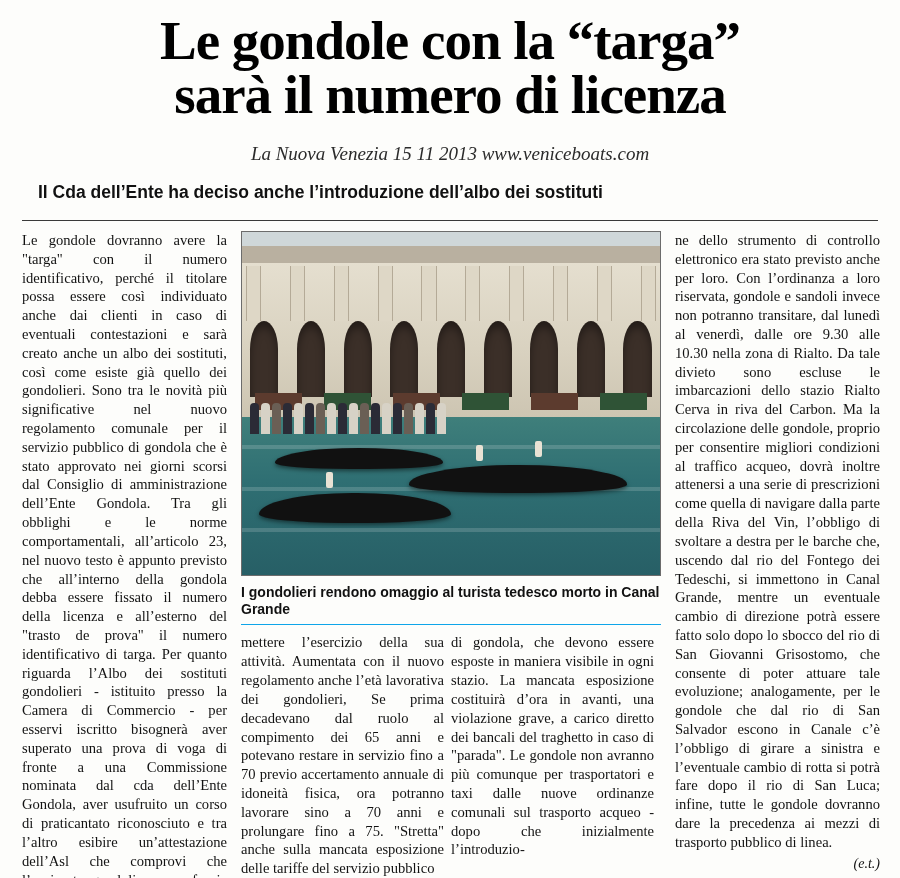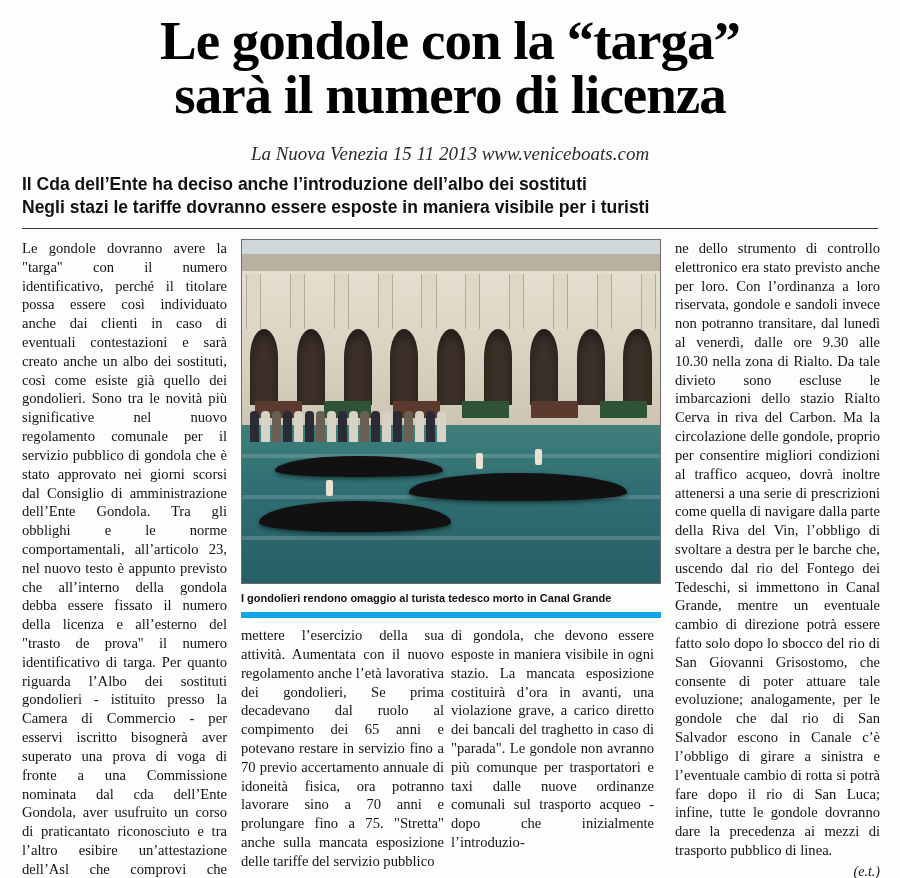--- a/index.html
+++ b/index.html
@@ -52,21 +52,21 @@
   .subhead-block {
     padding: 0 22px;
     margin-top: 8px;
   }
   .subhead {
     font-family: "Liberation Sans", sans-serif;
     font-weight: bold;
     font-size: 17.5px;
     line-height: 1.32;
     color: #111;
-    margin: 0;
+    margin: 16px;
   }
   .rule {
     border: none;
     border-top: 1px solid #3a3a3a;
     margin: 9px 22px 10px 22px;
   }
   .columns {
     display: flex;
     padding: 0 22px 10px 22px;
     gap: 14px;
@@ -99,25 +99,25 @@
     display: block;
     border: 1px solid #6c6c6c;
     box-sizing: border-box;
     background: #2f6f86;
     position: relative;
     overflow: hidden;
   }
   .caption {
     font-family: "Liberation Sans", sans-serif;
     font-weight: bold;
-    font-size: 11px;
+    font-size: 14px;
     line-height: 1.2;
     color: #111;
     padding: 4px 0 7px 0;
-    border-bottom: 6px solid #0ea5e9;
+    border-bottom: 1px solid #0ea5e9;
     margin-bottom: 8px;
   }
   .mid-sub {
     display: flex;
     gap: 7px;
   }
   .mid-sub .col {
     width: 203px;
   }
   .signature {
@@ -190,21 +190,20 @@
   <div class="masthead">
     <h1 class="headline">
       <span>Le gondole con la “targa”</span>
       <span class="line2">sarà il numero di licenza</span>
     </h1>
     <div class="source-line">La Nuova Venezia 15 11 2013 www.veniceboats.com</div>
   </div>
 
   <div class="subhead-block">
     <p class="subhead">Il Cda dell’Ente ha deciso anche l’introduzione dell’albo dei sostituti</p>
-    <p class="subhead">Negli stazi le tariffe dovranno essere esposte in maniera visibile per i turisti</p>
   </div>
 
   <hr class="rule">
 
   <div class="columns">
 
     <div class="col">
       <p class="body">Le gondole dovranno avere la "targa" con il numero identificativo, perché il titolare possa essere così individuato anche dai clienti in caso di eventuali contestazioni e sarà creato anche un albo dei sostituti, così come esiste già quello dei gondolieri. Sono tra le novità più significative nel nuovo regolamento comunale per il servizio pubblico di gondola che è stato approvato nei giorni scorsi dal Consiglio di amministrazione dell’Ente Gondola. Tra gli obblighi e le norme comportamentali, all’articolo 23, nel nuovo testo è appunto previsto che all’interno della gondola debba essere fissato il numero della licenza e all’esterno del "trasto de prova" il numero identificativo di targa. Per quanto riguarda l’Albo dei sostituti gondolieri - istituito presso la Camera di Commercio - per esservi iscritto bisognerà aver superato una prova di voga di fronte a una Commissione nominata dal cda dell’Ente Gondola, aver usufruito un corso di praticantato riconosciuto e tra l’altro esibire un’attestazione dell’Asl che comprovi che l’aspirante gondoliere non faccia uso di sostanze che possano compro-</p>
     </div>
 

